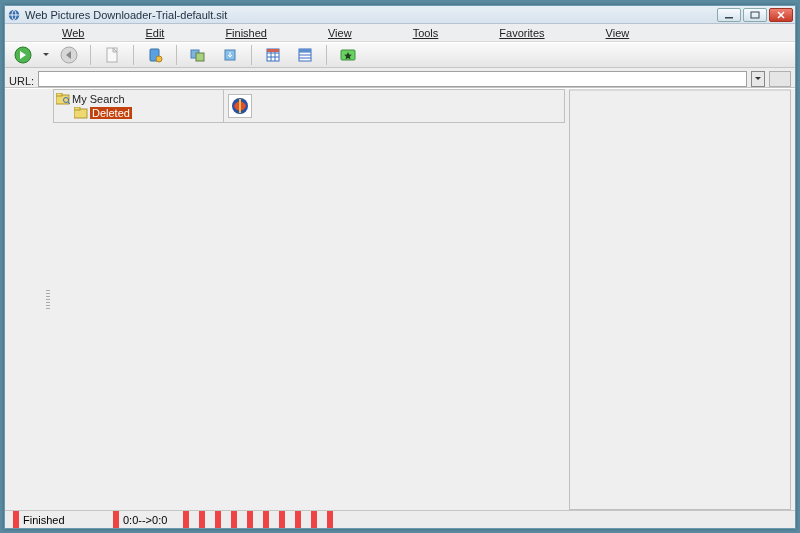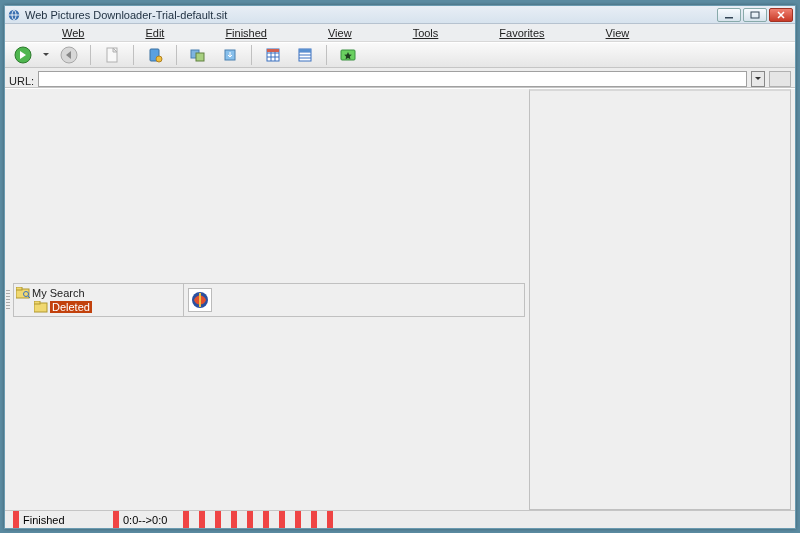--- a/index.html
+++ b/index.html
@@ -32,21 +32,21 @@
   
   .urlbar { height: 20px; display:flex; align-items:flex-end; background:#ededed; border-bottom:1px solid #c5c5c5; padding: 0 4px; gap: 4px; }
   .urlbar-label { color:#222; }
   .urlrow { display:flex; flex:1; align-items:center; gap:4px; }
   .urlinput { flex:1; height: 16px; border:1px solid #a0a0a0; background:#fff; font-size:11px; padding:0 2px; }
   .urldrop { width: 14px; height: 16px; border:1px solid #888; background:#e8e8e8; display:flex; align-items:center; justify-content:center; }
   .urlgo { width: 22px; height: 16px; border:1px solid #b0b0b0; background:#e5e5e5; }
 
   
   .main { flex:1; display:flex; background:#efefef; border-top:1px solid #fff; }
-  .sash { width:520px; display:flex; align-items:center; }
+  .sash { width:520px; display:flex; align-items:flex-start;margin-left:40px; }
   .ghandle { width:6px; align-self:stretch; display:flex; align-items:center; }
   .ghandle-dot { width:4px; height:20px; background:repeating-linear-gradient(#aaa 0 1px, transparent 1px 3px); margin:auto; }
 
   .left-pane { flex:1; display:flex; border:1px solid #c0c0c0; background:#efefef; margin-left:2px; }
   .tree { width: 170px; border-right:1px solid #c0c0c0; background:#efefef; padding:2px; }
   .tree-row { display:flex; align-items:center; gap:2px; height:14px; }
   .tree-icon { width:14px; height:12px; }
   .tree-label { color:#222; }
   .tree-child { margin-left:18px; }
   .tree-child .tree-label.sel { background:#c2410c; color:#fff; padding:0 2px; }

